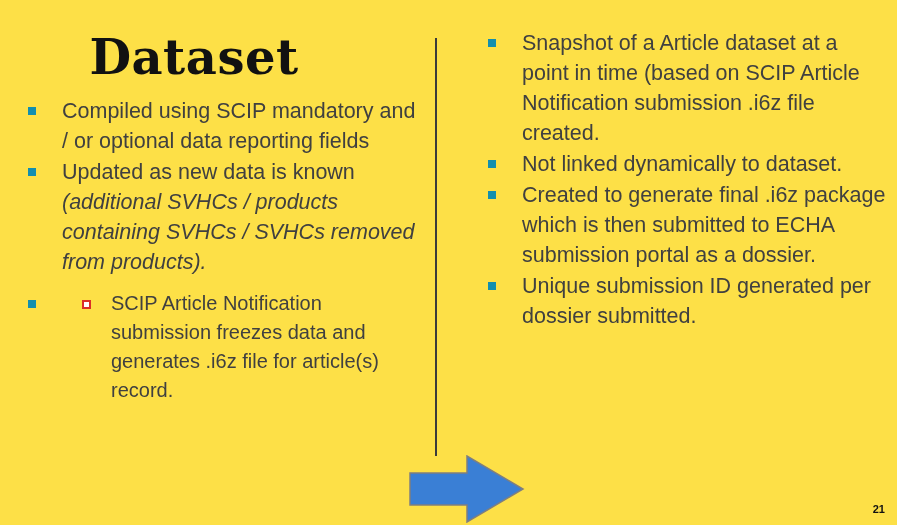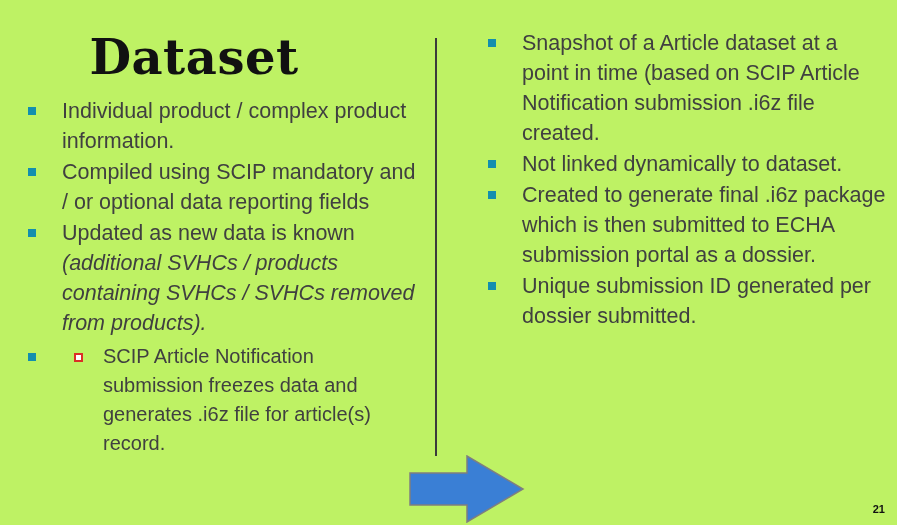--- a/index.html
+++ b/index.html
@@ -4,21 +4,21 @@
 <style>
   html, body {
     margin: 0;
     padding: 0;
     background: #ffffff;
   }
   .slide {
     position: relative;
     width: 897px;
     height: 525px;
-    background: #bef264;
+    background: #fde047;
     overflow: hidden;
     font-family: "Liberation Sans", sans-serif;
     color: #404040;
   }
 
   
   .divider {
     position: absolute;
     left: 435px;
     top: 38px;
@@ -68,21 +68,21 @@
     width: 8px;
     height: 8px;
     background: #138FAE;
   }
   ul.lvl1 > li .line-italic {
     font-style: italic;
   }
 
   ul.lvl2 {
     list-style: none;
-    margin: 4px;
+    margin: 12px;
     padding: 0;
   }
   ul.lvl2 > li {
     position: relative;
     padding-left: 37px;
     font-size: 20px;
     line-height: 29px;
     color: #404040;
   }
   ul.lvl2 > li > .marker-sub {
@@ -123,24 +123,20 @@
 <div class="slide">
 
   <div class="divider"></div>
 
   <div class="col col-left">
 
     <h1 class="heading heading-dataset">Dataset</h1>
 
     <ul class="lvl1">
 
-      <li>
-        <span class="marker"></span>
-        <span>Individual product / complex product information.</span>
-      </li>
 
       <li>
         <span class="marker"></span>
         <span>Compiled using SCIP mandatory and / or optional data reporting fields</span>
       </li>
 
       <li>
         <span class="marker"></span>
         <span>Updated as new data is known</span>
         <span class="line-italic">(additional SVHCs / products containing SVHCs / SVHCs removed from products).</span>

